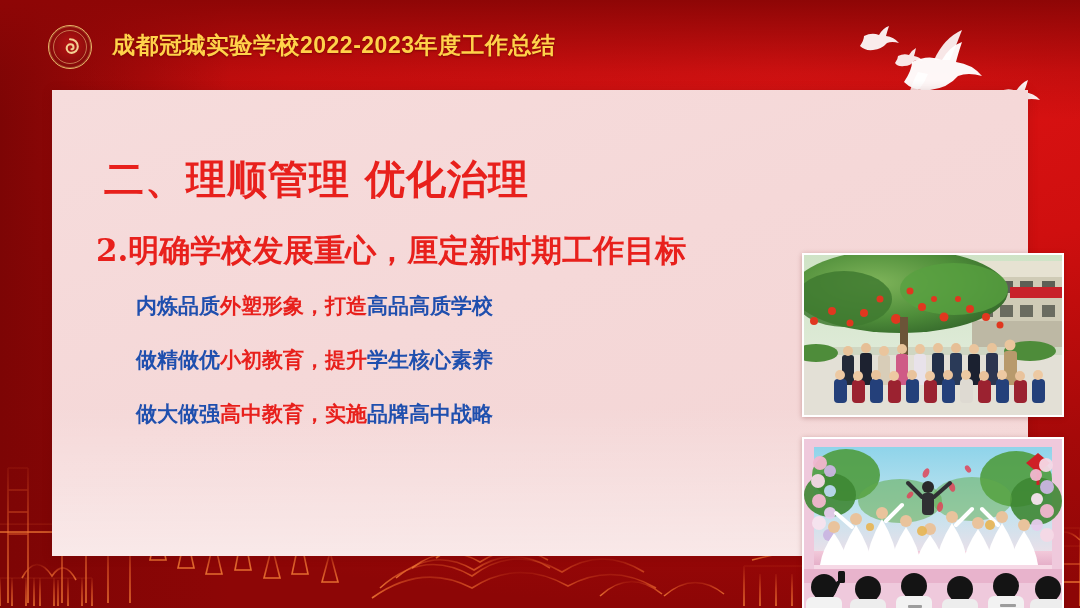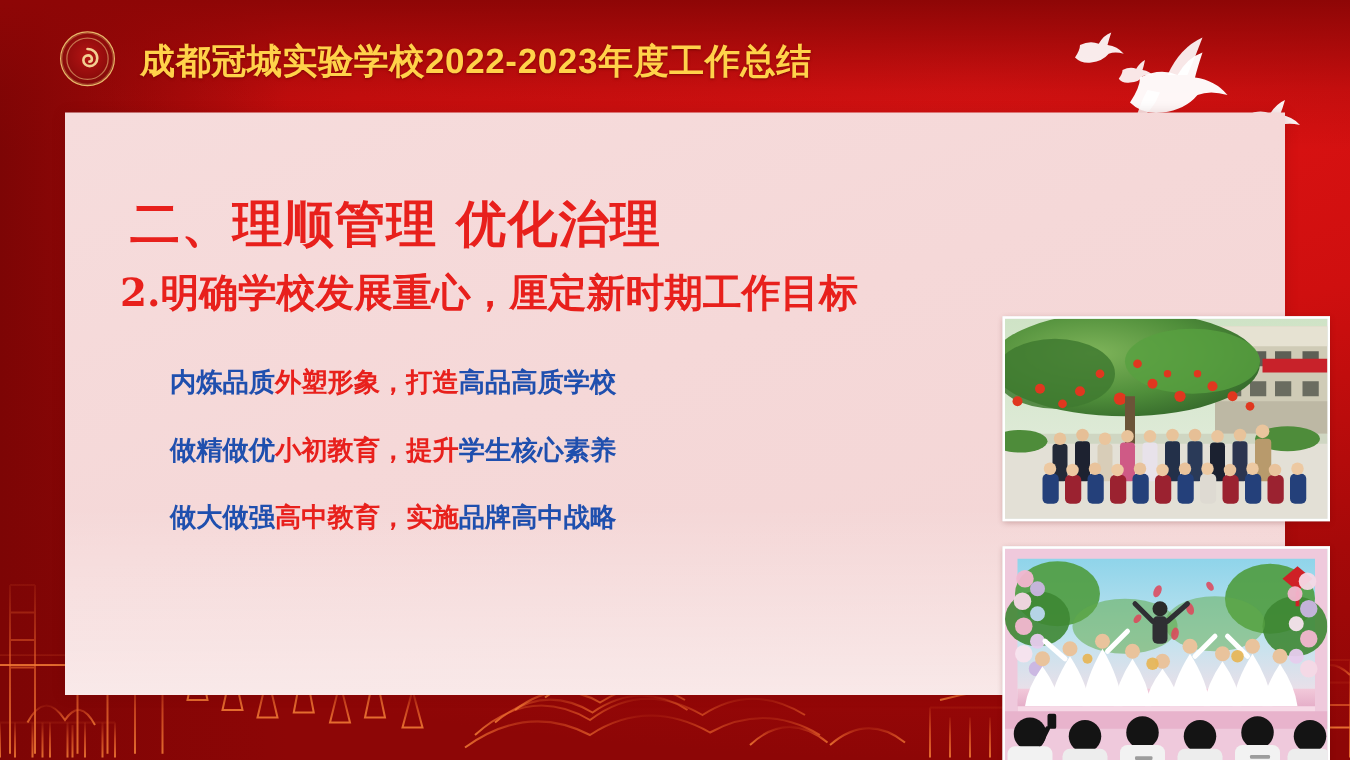--- a/index.html
+++ b/index.html
@@ -44,21 +44,21 @@
   .logo .ring{
     position:absolute;left:4px;top:4px;right:4px;bottom:4px;border-radius:50%;
     border:1px solid rgba(240,200,130,.55);
   }
   .logo .spiral{
     position:absolute;left:50%;top:50%;transform:translate(-50%,-50%);
     width:24px;height:24px;
   }
   .title{
     position:absolute;left:112px;top:30px;
-    font-size:28px;font-weight:bold;letter-spacing:.5px;
+    font-size:23px;font-weight:bold;letter-spacing:.5px;
     color:#ffd24a;
     text-shadow:0 1px 2px rgba(90,0,0,.6);
     font-family:"Liberation Sans","DejaVu Sans",sans-serif;
     white-space:nowrap;
   }
 
   
   .doves{position:absolute;left:850px;top:0;width:230px;height:150px;pointer-events:none;}
 
   
@@ -73,21 +73,21 @@
     pointer-events:none;
   }
 
   .section-heading{
     position:absolute;left:52px;top:62px;
     font-size:40px;font-weight:bold;color:#e8201c;
     letter-spacing:1px;white-space:nowrap;
     font-family:"DejaVu Sans","Liberation Sans",sans-serif;
   }
   .sub-heading{
-    position:absolute;left:44px;top:124px;
+    position:absolute;left:44px;top:140px;
     font-size:31px;font-weight:bold;color:#e8201c;
     letter-spacing:0px;white-space:nowrap;
     font-family:"DejaVu Serif","Liberation Serif",serif;
   }
 
   .bullets{position:absolute;left:84px;top:205px;width:620px;}
   .bullet-line{
     font-size:21px;font-weight:bold;line-height:1.0;
     margin-bottom:33px;white-space:nowrap;
     font-family:"DejaVu Serif","Liberation Serif",serif;

